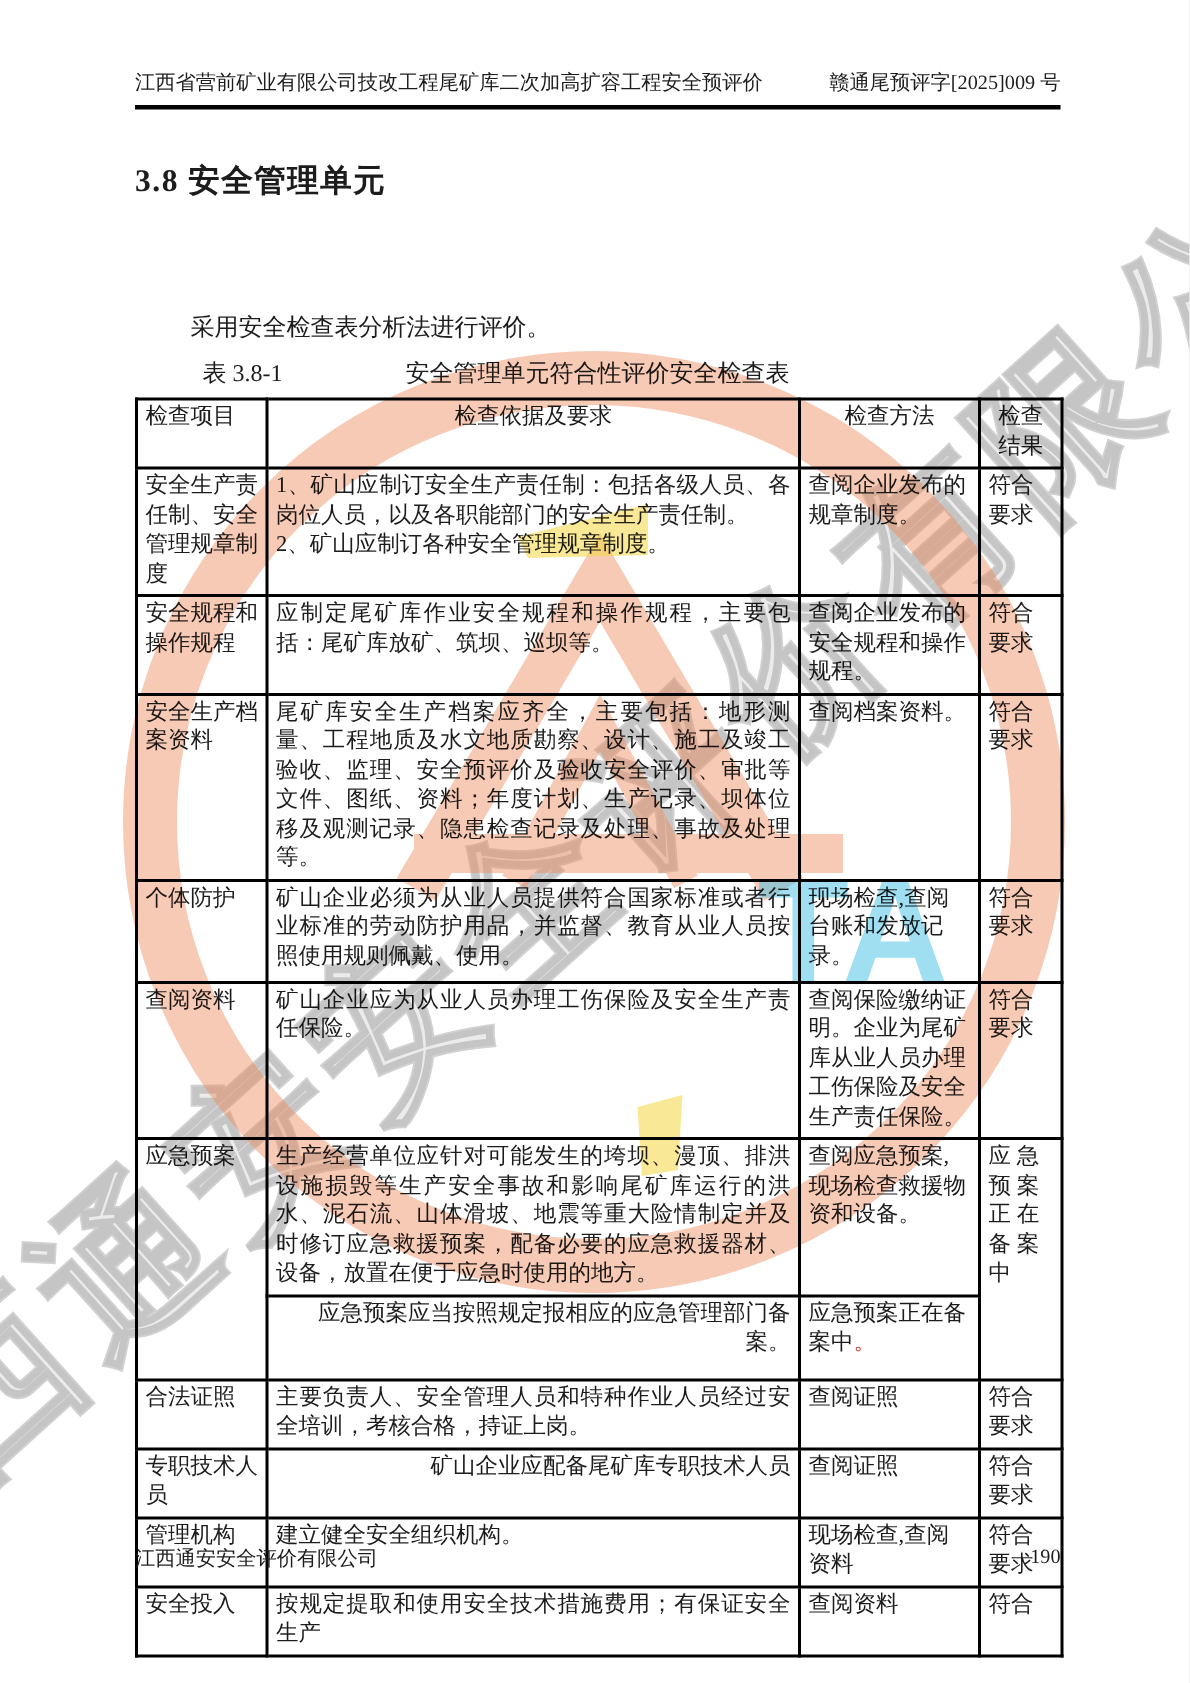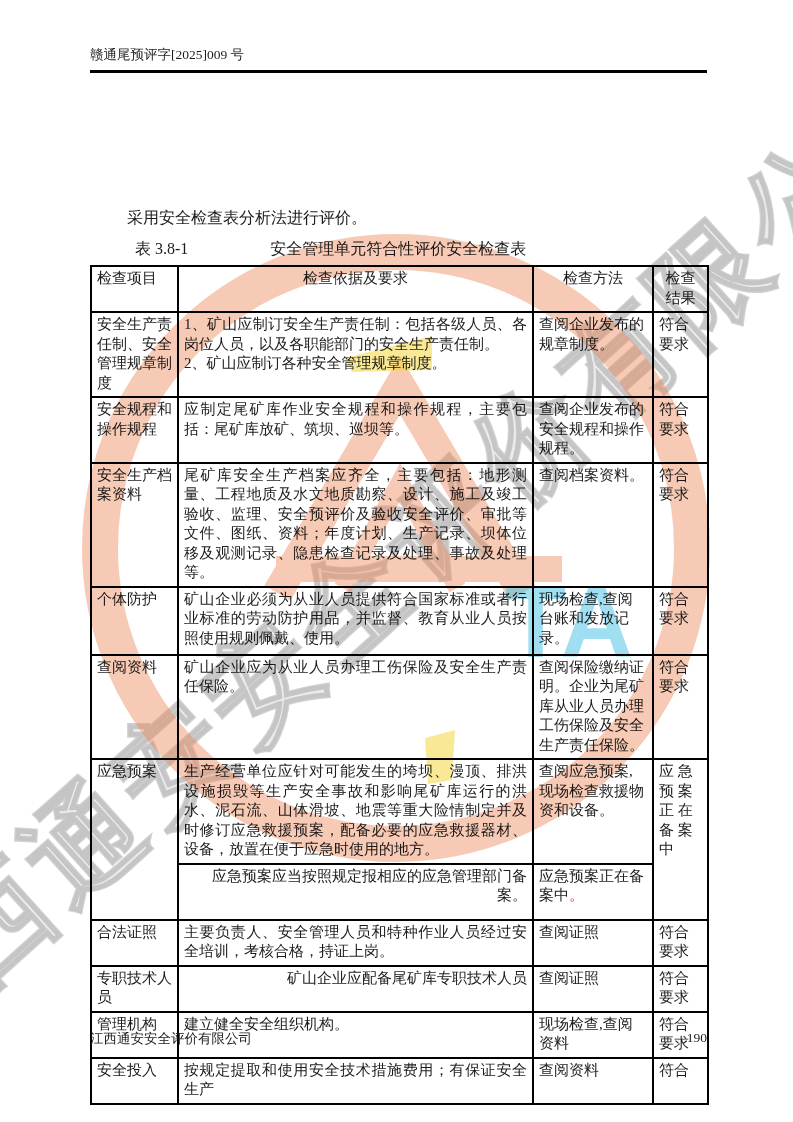--- a/index.html
+++ b/index.html
@@ -91,23 +91,25 @@
     -webkit-text-stroke:2.5px rgba(140,140,140,0.4);
     white-space:nowrap;
   }
 </style>
 </head>
 <body>
 
 <div class="page">
 
   <div class="doc-header">
+    <span>江西省营前矿业有限公司技改工程尾矿库二次加高扩容工程安全预评价</span>
     <span>赣通尾预评字[2025]009 号</span>
   </div>
 
+  <div class="h1">3.8 安全管理单元</div>
   <div class="para">采用安全检查表分析法进行评价。</div>
 
   <div class="caption">
     <span class="cap-label">表 3.8-1</span>
     <span class="cap-title">安全管理单元符合性评价安全检查表</span>
   </div>
 
   <table class="checklist">
     <colgroup>
       <col style="width:87px">

